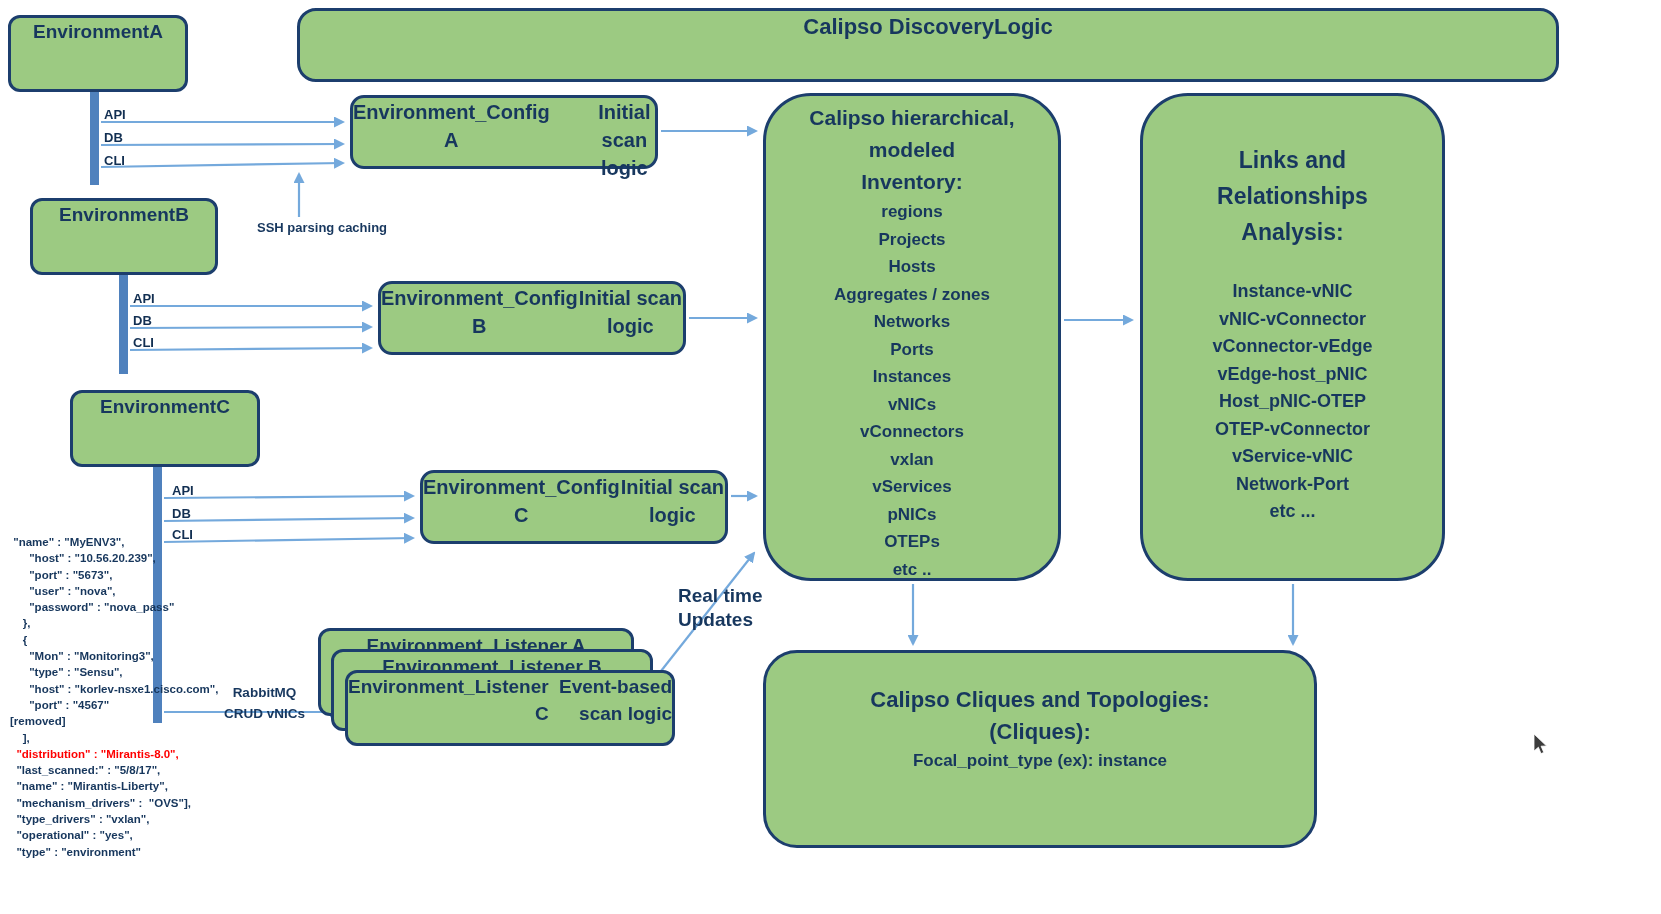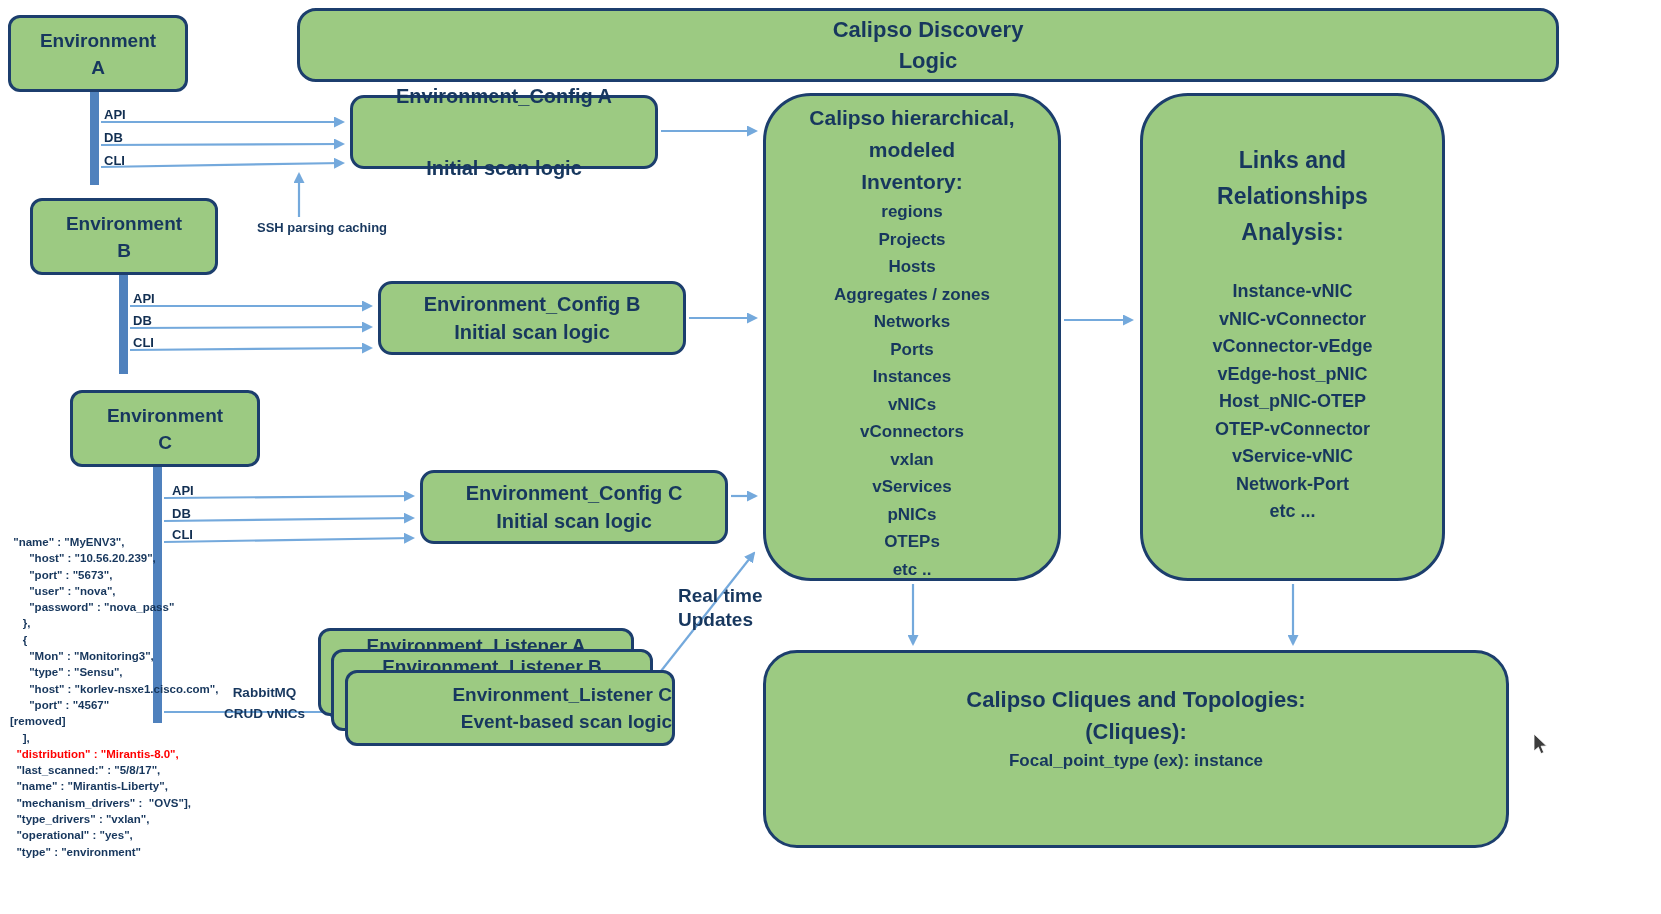--- a/index.html
+++ b/index.html
@@ -6,21 +6,21 @@
   body { font-family:"Liberation Sans", sans-serif; background:#ffffff; }
   #canvas { position:relative; width:1661px; height:914px; background:#ffffff; overflow:hidden; color:#17375e; }
 
   #arrow-layer { position:absolute; left:0; top:0; z-index:2; }
   .arrow line { stroke:#74a9dc; stroke-width:2.2; marker-end:url(#ah); }
 
   .vbar { position:absolute; width:9px; background:#4f81bd; z-index:1; }
 
   .box { position:absolute; background:#9cca82; border:3px solid #1c3e6d; color:#17375e;
          font-weight:bold; text-align:center; z-index:3; }
-  .flexc { display:flex; flex-direction:column; justify-content:center; }
+  .flexc { display:flex; flex-direction:row; justify-content:center; }
 
   .title-box { font-size:22px; line-height:31px; border-radius:19px; }
   .env-box { font-size:19px; line-height:27px; border-radius:12px; }
   .config-box { font-size:20px; line-height:28px; border-radius:14px; }
   .listener-box { font-size:19px; line-height:24px; border-radius:12px; }
   .listener-back { justify-content:flex-start; padding-top:3px; display:flex; flex-direction:column; }
 
   .bigpanel { border-radius:48px; }
   .inv-title { font-size:21px; line-height:32px; }
   .inv-item { font-size:17px; line-height:27.5px; }
@@ -185,21 +185,21 @@
     <div class="lnk-item">vNIC-vConnector</div>
     <div class="lnk-item">vConnector-vEdge</div>
     <div class="lnk-item">vEdge-host_pNIC</div>
     <div class="lnk-item">Host_pNIC-OTEP</div>
     <div class="lnk-item">OTEP-vConnector</div>
     <div class="lnk-item">vService-vNIC</div>
     <div class="lnk-item">Network-Port</div>
     <div class="lnk-item">etc ...</div>
   </div>
 
-  <div class="box cliques-box" style="left:763px; top:650px; width:746px; height:198px; padding-top:30px;">
+  <div class="box cliques-box" style="left:763px; top:650px; width:554px; height:198px; padding-top:30px;">
     <div class="clq-l1">Calipso Cliques and Topologies:</div>
     <div class="clq-l2">(Cliques):</div>
     <div class="clq-l3">Focal_point_type (ex): instance</div>
   </div>
 
   <div class="note" style="left:257px; top:220px; font-size:13px;">SSH parsing caching</div>
 
   <div class="note" style="left:224px; top:682px; font-size:13.5px; line-height:21px; text-align:center;">
     <div>RabbitMQ</div>
     <div>CRUD vNICs</div>

